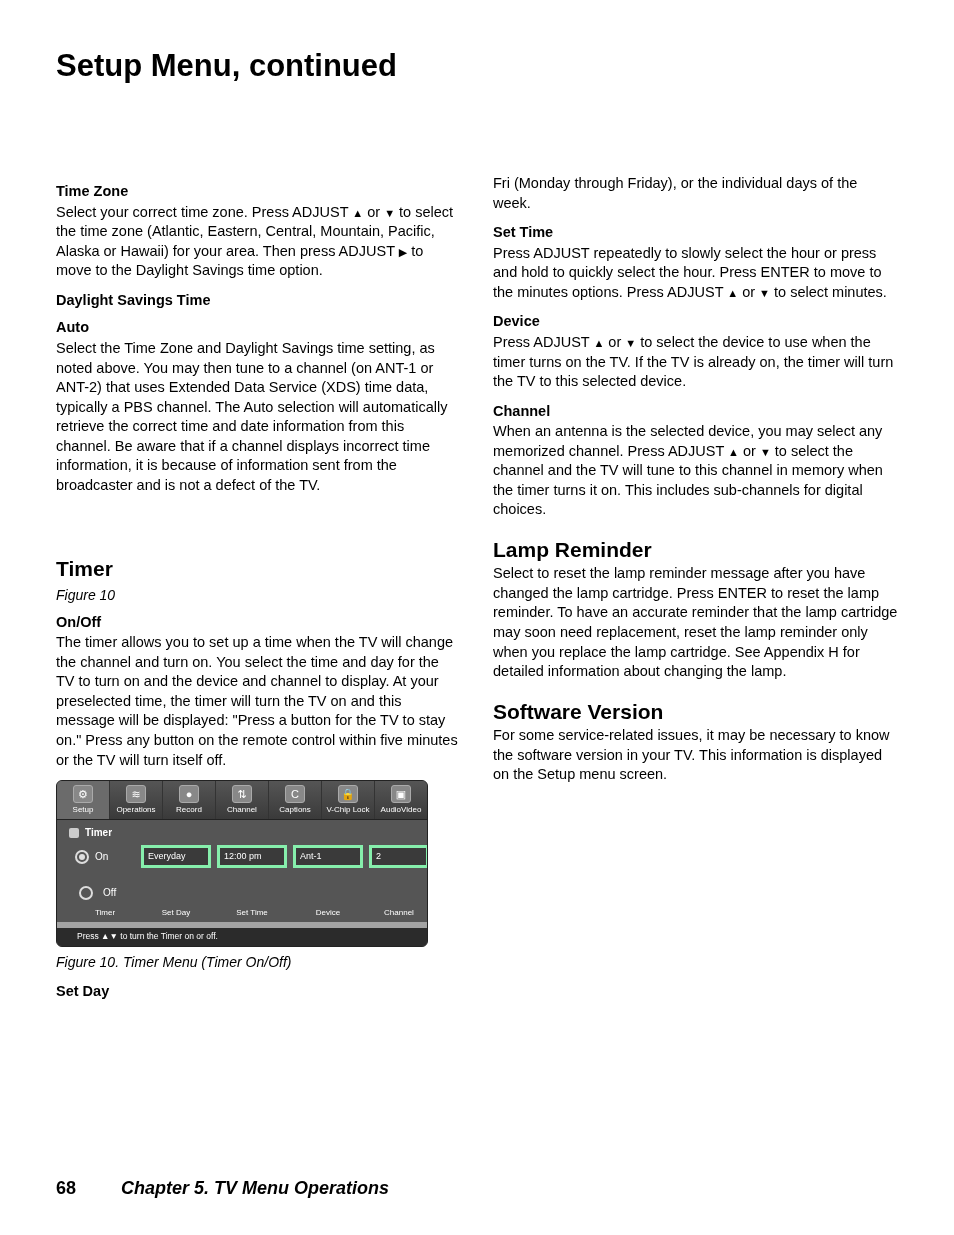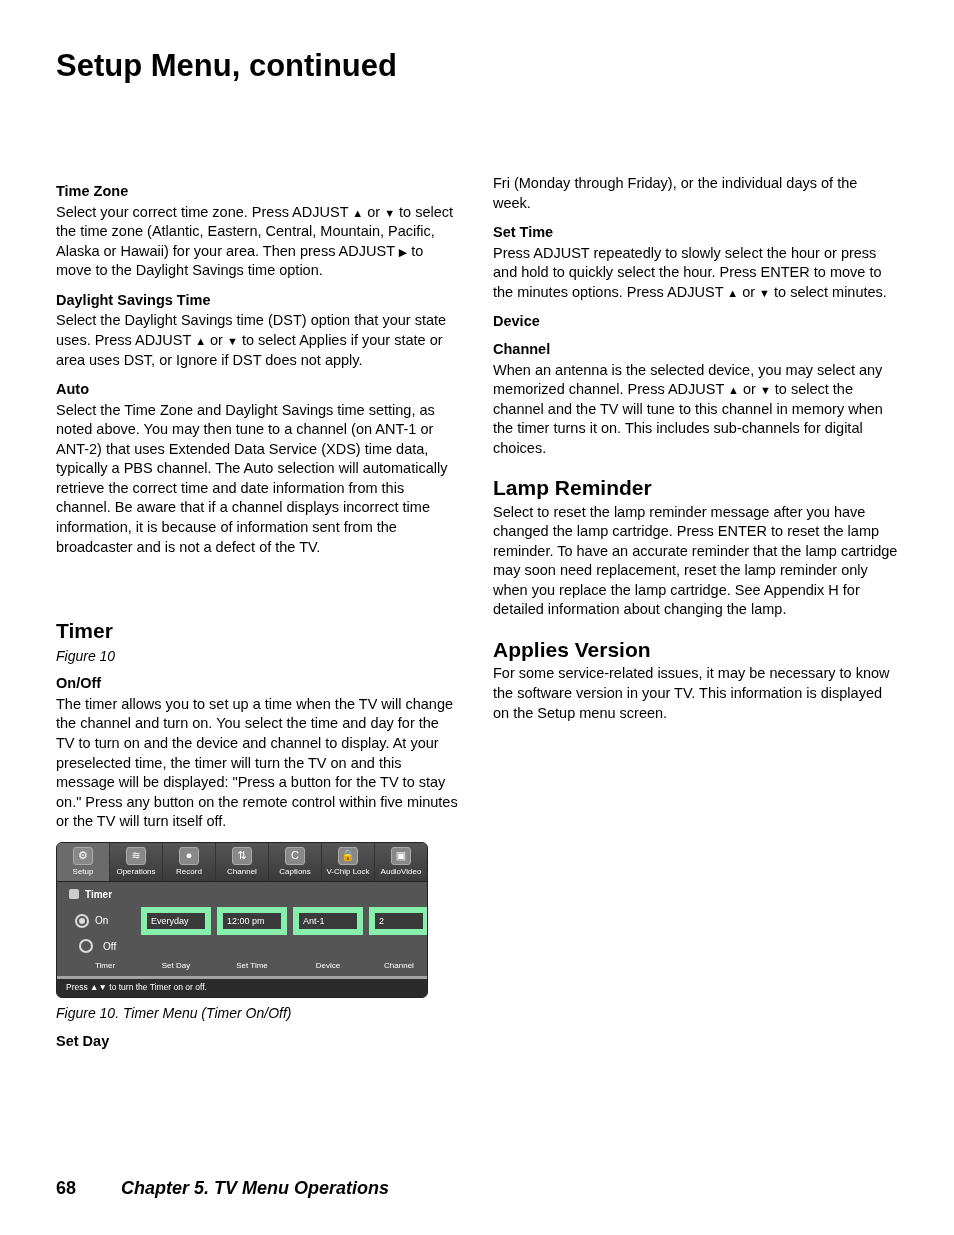--- a/index.html
+++ b/index.html
@@ -97,33 +97,33 @@
   .radio.on::after { content: ""; width: 6px; height: 6px; background: #ddd; border-radius: 50%; }
   .menu-cols {
     display: grid;
     grid-template-columns: 60px 70px 70px 70px 60px;
     gap: 6px;
     font-size: 8px;
     text-align: center;
     margin-top: 8px;
     padding-left: 6px;
   }
-  .menu-field { background: #3a3a3a; border: 6px solid #86efac; padding: 2px 4px; font-size: 9px; text-align: left; }
+  .menu-field { background: #3a3a3a; border: 3px solid #86efac; padding: 2px 4px; font-size: 9px; text-align: left; }
   .menu-row2 {
     display: grid;
     grid-template-columns: 60px 70px 70px 70px 60px;
     gap: 6px;
     padding-left: 6px;
     align-items: center;
   }
   .menu-footer {
     background: #2b2b2b;
-    padding: 3px 9px;
+    padding: 3px 20px;
     font-size: 8.5px;
-    border-top: 3px solid #a3a3a3;
+    border-top: 6px solid #a3a3a3;
   }
   .caption { font-style: italic; font-size: 14px; margin-top: 4px; margin-bottom: 10px; }
 
   .page-footer {
     position: absolute;
     bottom: 36px;
     left: 56px;
     font-size: 18px;
     font-weight: bold;
   }
@@ -136,23 +136,20 @@
 
 <div class="columns">
 
   <div class="col">
     <div class="subhead">Time Zone</div>
     <p class="para">
       <span>Select your correct time zone.  Press ADJUST </span><span class="tri-up"></span><span> or </span><span class="tri-down"></span><span> to select the time zone (Atlantic, Eastern, Central, Mountain, Pacific, Alaska or Hawaii) for your area.  Then press ADJUST </span><span class="tri-right"></span><span>  to move to the Daylight Savings time option.</span>
     </p>
 
     <div class="subhead">Daylight Savings Time</div>
-    <p class="para">
-      <span>Select the Daylight Savings time (DST) option that your state uses.  Press ADJUST </span><span class="tri-up"></span><span> or </span><span class="tri-down"></span><span> to select Applies if your state or area uses DST, or Ignore if DST does not apply.</span>
-    </p>
 
     <div class="subhead">Auto</div>
     <p class="para">Select the Time Zone and Daylight Savings time setting, as noted above.  You may then tune to a channel (on ANT-1 or ANT-2) that uses Extended Data Service (XDS) time data, typically a PBS channel.  The Auto selection will automatically retrieve the correct time and date information from this channel. Be aware that if a channel displays incorrect time information, it is because of information sent from the broadcaster and is not a defect of the TV.</p>
 
     <div style="height:34px"></div>
 
     <h2 class="section">Timer</h2>
     <div class="figref">Figure 10</div>
 
     <div class="subhead">On/Off</div>
@@ -197,21 +194,21 @@
         <div class="menu-row2">
           <div style="display:flex;align-items:center;gap:6px;">
               <span class="radio on"></span>
               <span>On</span>
             </div>
           <div class="menu-field">Everyday</div>
           <div class="menu-field">12:00 pm</div>
           <div class="menu-field">Ant-1</div>
           <div class="menu-field">2</div>
         </div>
-        <div class="menu-row" style="margin-top:4px;">
+        <div class="menu-row" style="margin-top:18px;">
           <span class="radio"></span>
             <span>Off</span>
         </div>
         <div class="menu-cols">
           <div>Timer</div>
           <div>Set Day</div>
           <div>Set Time</div>
           <div>Device</div>
           <div>Channel</div>
         </div>
@@ -225,30 +222,33 @@
 
   <div class="col">
     <p class="para">Fri (Monday through Friday), or the individual days of the week.</p>
 
     <div class="subhead">Set Time</div>
     <p class="para">
       <span>Press ADJUST  repeatedly to slowly select the hour or press and hold to quickly select the hour.  Press ENTER to move to the minutes options.  Press ADJUST </span><span class="tri-up"></span><span> or </span><span class="tri-down"></span><span> to select minutes.</span>
     </p>
 
     <div class="subhead">Device</div>
+    <p class="para">
+      <span>Press ADJUST </span><span class="tri-up"></span><span> or </span><span class="tri-down"></span><span> to select the device to use when the timer turns on the TV.  If the TV is already on, the timer will turn the TV to this selected device.</span>
+    </p>
 
     <div class="subhead">Channel</div>
     <p class="para">
       <span>When an antenna is the selected device, you may select any memorized channel.  Press ADJUST </span><span class="tri-up"></span><span> or </span><span class="tri-down"></span><span> to select the channel and the TV will tune to this channel in memory when the timer turns it on.  This includes sub-channels for digital choices.</span>
     </p>
 
     <h2 class="section">Lamp Reminder</h2>
     <p class="para">Select to reset the lamp reminder message after you have changed the lamp cartridge.  Press ENTER to reset the lamp reminder.  To have an accurate reminder that the lamp cartridge may soon need replacement, reset the lamp reminder only when you replace the lamp cartridge.  See Appendix H for detailed information about changing the lamp.</p>
 
-    <h2 class="section">Applies Version</h2>
+    <h2 class="section">Software Version</h2>
     <p class="para">For some service-related issues, it may be necessary to know the software version in your TV.  This information is displayed on the Setup menu screen.</p>
   </div>
 </div>
 
 <div class="page-footer">
   <span>68</span>
   <span class="chap">Chapter 5. TV Menu Operations</span>
 </div>
 
 </body></html>

